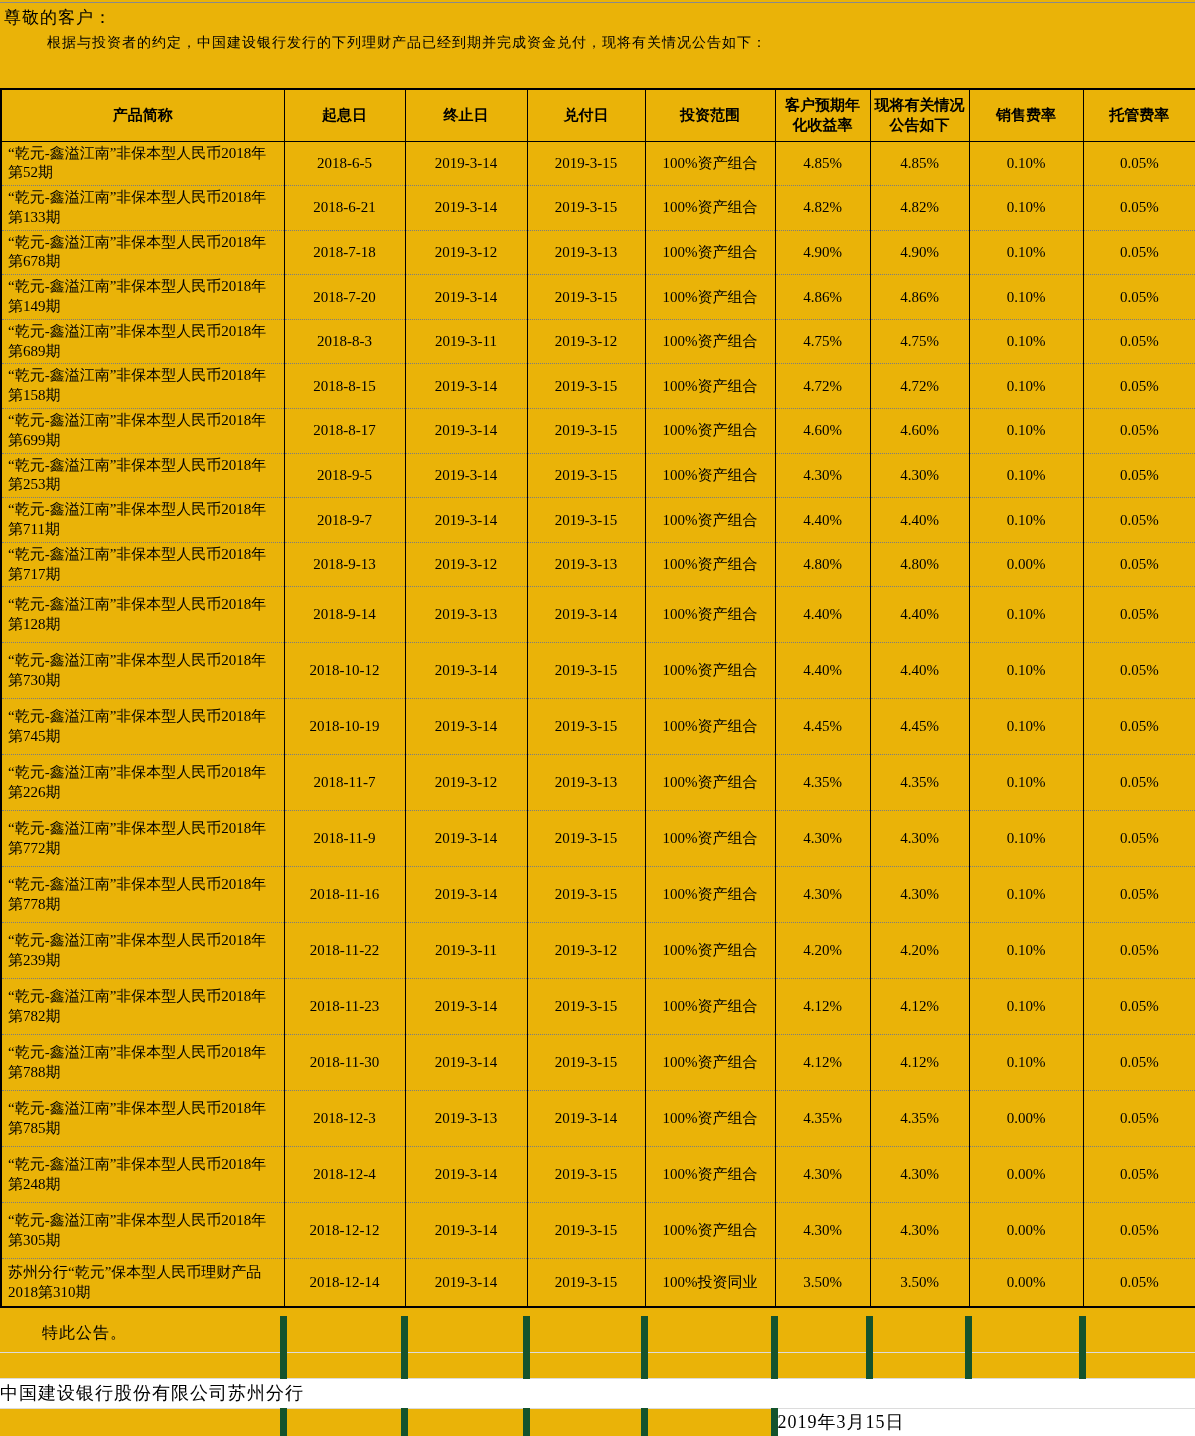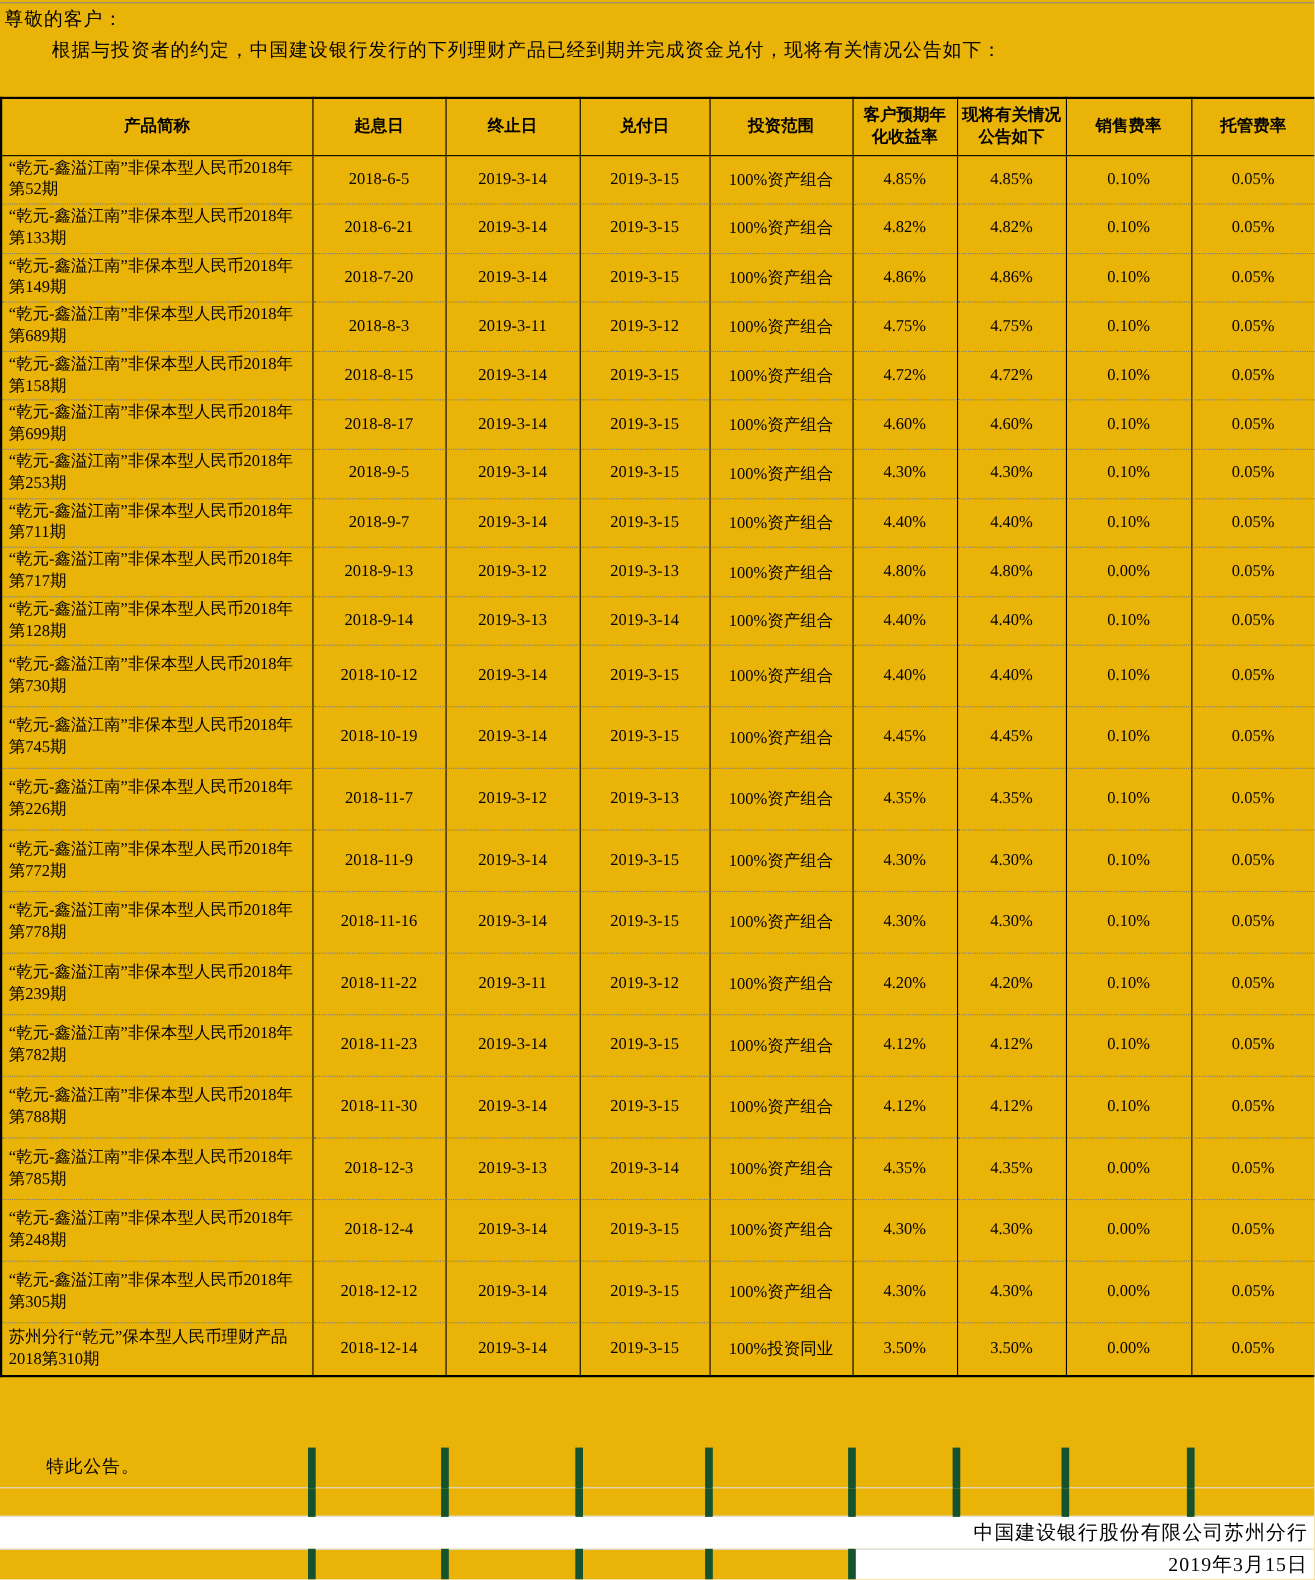--- a/index.html
+++ b/index.html
@@ -18,21 +18,21 @@
   .top-rule {
     position:absolute; left:0; top:2px; width:1195px; height:1px;
     background:#8a8a8a;
   }
   .greeting {
     position:absolute; left:4px; top:6px;
     font-size:17px; letter-spacing:1px; white-space:nowrap;
   }
   .intro {
     position:absolute; left:47px; top:34px;
-    font-size:17px; letter-spacing:1px; white-space:nowrap;
+    font-size:14px; letter-spacing:1px; white-space:nowrap;
   }
   table.products {
     position:absolute; left:0; top:88px;
     width:1195px; table-layout:fixed;
     border-collapse:collapse;
     border:2px solid #000;
     font-size:15px;
   }
   table.products th, table.products td {
     border-left:1px solid #000;
@@ -71,21 +71,21 @@
     vertical-align:middle;
     overflow:visible; white-space:nowrap;
   }
   table.bottom-grid td:first-child { border-left:0; }
   tr.bg-r1 { height:36px; }
   tr.bg-r2 { height:26px; }
   tr.bg-r3 { height:30px; }
   tr.bg-r4 { height:28px; }
   td.closing-cell { font-size:16px; padding-left:42px; letter-spacing:1px; }
   td.signature-cell, td.date-cell {
-    text-align:right; padding-right:6px;
+    padding-right:6px;
     font-size:18px; letter-spacing:1px;
     background:#fff;
   }
 </style>
 </head>
 <body>
 
 <div id="page">
   <div class="top-rule"></div>
 
@@ -134,20 +134,31 @@
           <td>2018-6-21</td>
           <td>2019-3-14</td>
           <td>2019-3-15</td>
           <td>100%资产组合</td>
           <td>4.82%</td>
           <td>4.82%</td>
           <td>0.10%</td>
           <td>0.05%</td>
         </tr>
         <tr>
+          <td class="name">“乾元-鑫溢江南”非保本型人民币2018年第678期</td>
+          <td>2018-7-18</td>
+          <td>2019-3-12</td>
+          <td>2019-3-13</td>
+          <td>100%资产组合</td>
+          <td>4.90%</td>
+          <td>4.90%</td>
+          <td>0.10%</td>
+          <td>0.05%</td>
+        </tr>
+        <tr>
           <td class="name">“乾元-鑫溢江南”非保本型人民币2018年第149期</td>
           <td>2018-7-20</td>
           <td>2019-3-14</td>
           <td>2019-3-15</td>
           <td>100%资产组合</td>
           <td>4.86%</td>
           <td>4.86%</td>
           <td>0.10%</td>
           <td>0.05%</td>
         </tr>

